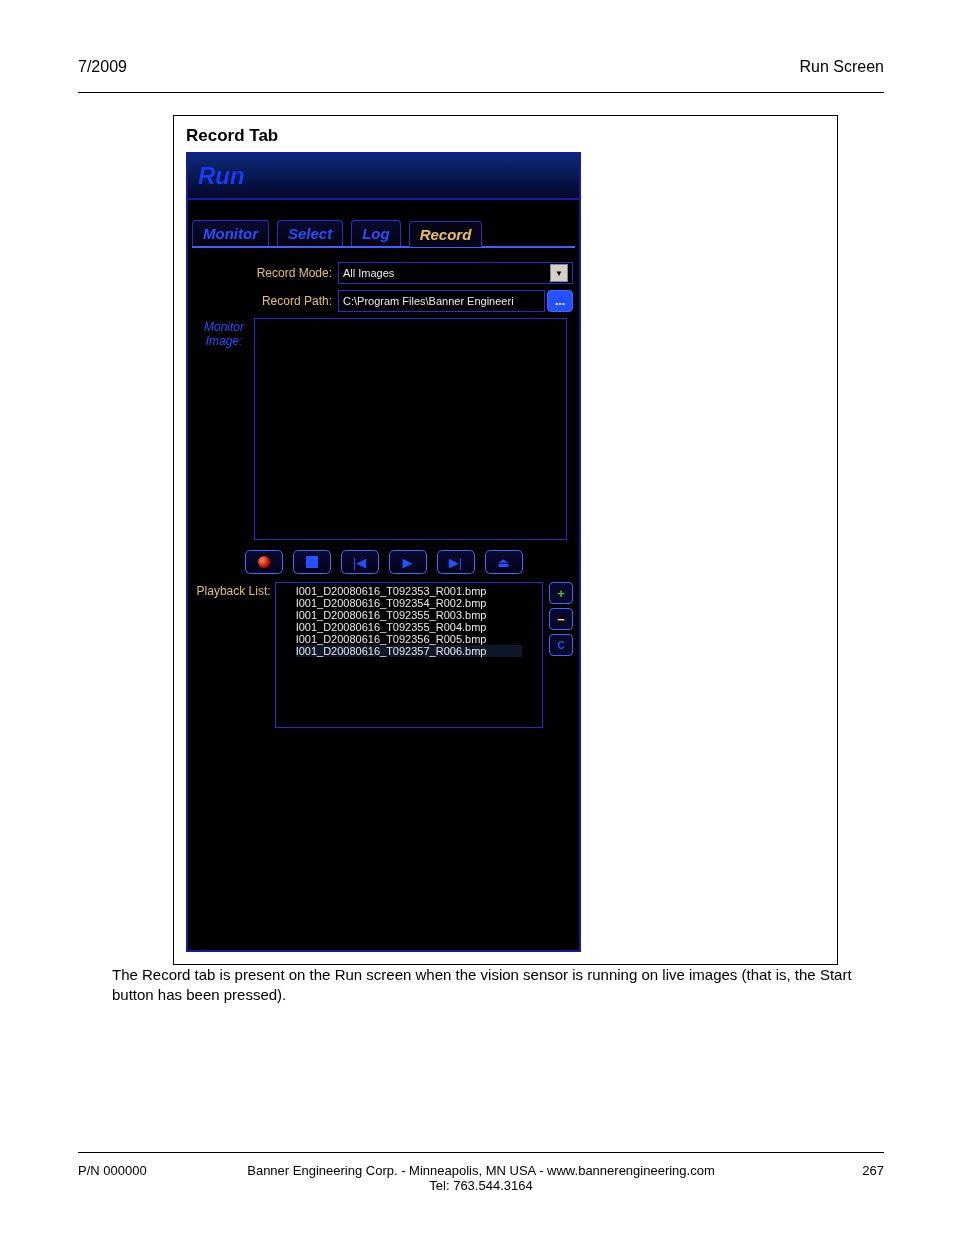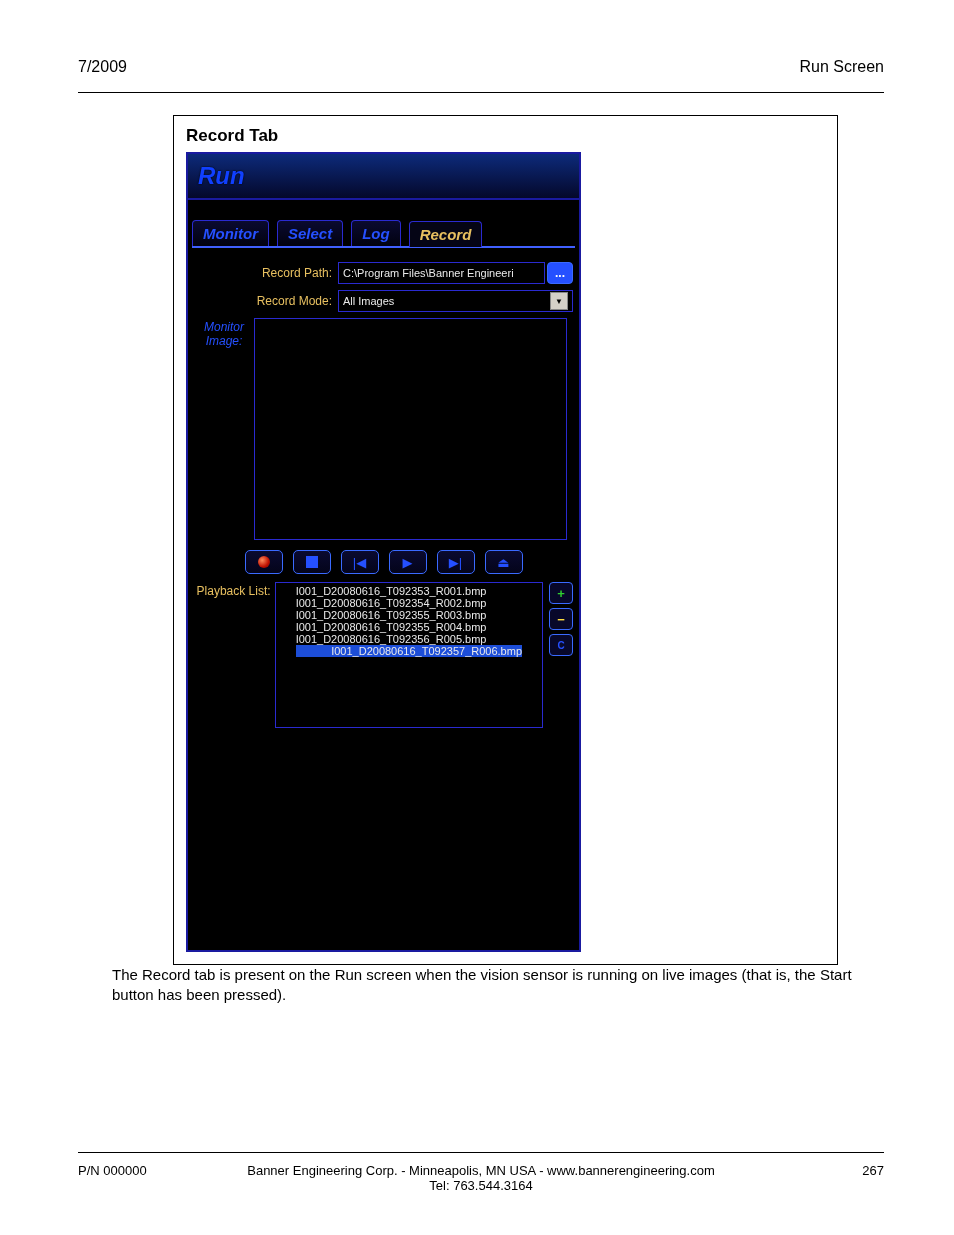--- a/index.html
+++ b/index.html
@@ -214,21 +214,21 @@
     width: 260px;
     height: 140px;
     border: 1px solid #2a2ad0;
     background: #000;
     color: #eaeaea;
     font-size: 11px;
     padding: 2px 20px;
     overflow: hidden;
   }
   .pb-item { white-space: nowrap; }
-  .pb-item.selected { background: #1d4ed8; text-align: right; }
+  .pb-item.selected { background: #0f172a; }
   .pb-side {
     display: flex;
     flex-direction: column;
     gap: 4px;
     margin-left: 6px;
   }
   .side-btn {
     width: 22px;
     height: 20px;
     border: 1px solid #3a6aff;
@@ -288,30 +288,30 @@
       <div class="tabs">
         <div class="tab inactive">Monitor</div>
         <div class="tab inactive">Select</div>
         <div class="tab inactive">Log</div>
         <div class="tab active">Record</div>
       </div>
       <div class="tabline"></div>
 
       <div class="form-area">
         <div class="form-row">
-          <div class="form-label">Record Path:</div>
-          <div class="path-box">C:\Program Files\Banner Engineeri</div>
-          <div class="browse-btn">...</div>
-        </div>
-        <div class="form-row">
           <div class="form-label">Record Mode:</div>
           <div class="select-box">
             <span>All Images</span>
             <span class="dd-arrow">▼</span>
           </div>
+        </div>
+        <div class="form-row">
+          <div class="form-label">Record Path:</div>
+          <div class="path-box">C:\Program Files\Banner Engineeri</div>
+          <div class="browse-btn">...</div>
         </div>
 
         <div class="preview-row">
           <div class="preview-label">
             <span>Monitor</span><br>
             <span>Image:</span>
           </div>
           <div class="preview-box"></div>
         </div>
 

